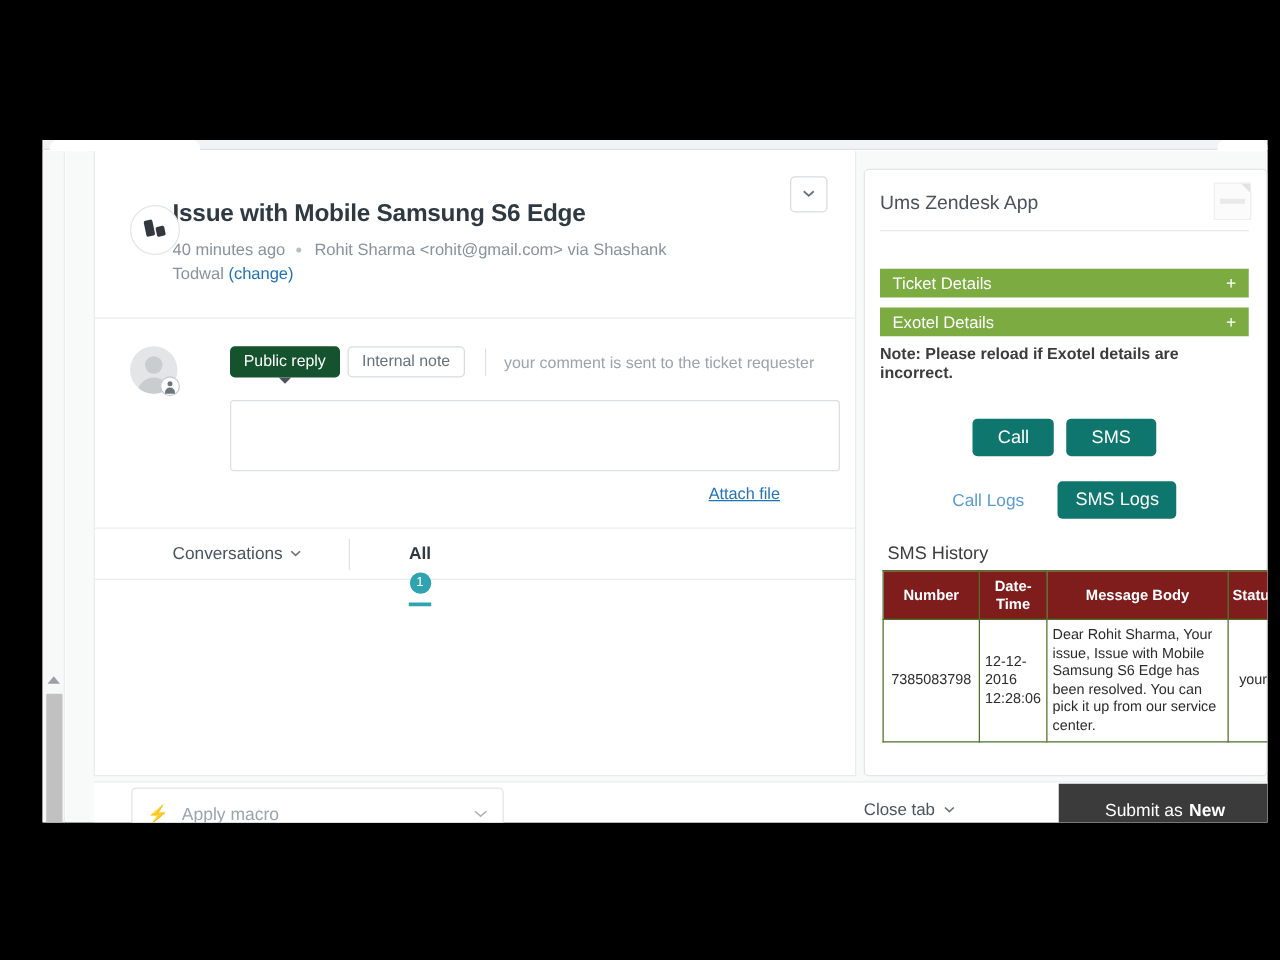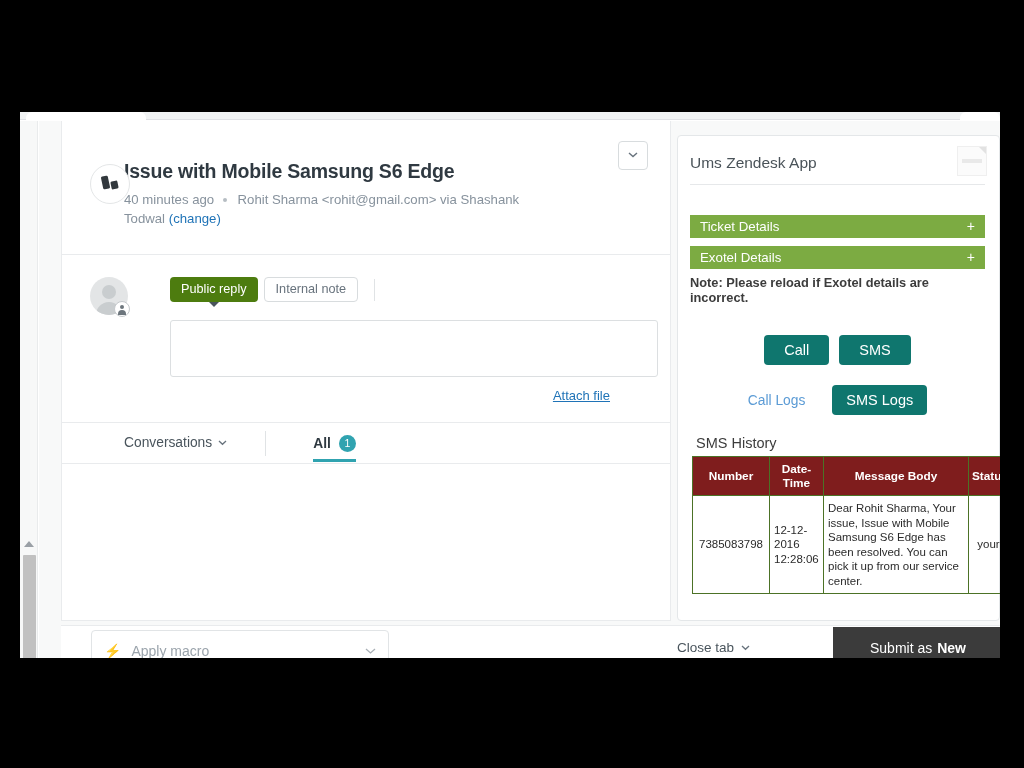--- a/index.html
+++ b/index.html
@@ -8,21 +8,21 @@
     width: 1024px;
     height: 768px;
     background: #000000;
     font-family: "Liberation Sans", sans-serif;
     overflow: hidden;
   }
 
   
   #viewport {
     position: absolute;
-    left: 20px;
+    left: 34px;
     top: 112px;
     width: 980px;
     height: 546px;
     background: #ffffff;
     overflow: hidden;
   }
 
   
   #tabstrip {
     position: absolute;
@@ -152,21 +152,21 @@
     height: 25px;
     padding: 0 11px;
     font-size: 12.7px;
     line-height: 25px;
     border-radius: 4px;
     cursor: pointer;
     white-space: nowrap;
   }
   .chan-tab.active {
     position: relative;
-    background: #4d7c0f;
+    background: #14532d;
     color: #ffffff;
   }
   .chan-tab.active:after {
     content: "";
     position: absolute;
     left: 50%; bottom: -5px;
     margin-left: -5px;
     border-left: 5px solid transparent;
     border-right: 5px solid transparent;
     border-top: 5px solid #49545c;
@@ -228,20 +228,21 @@
     margin: 8px 0 0 38px;
   }
   #tab-all {
     margin: 12px 0 0 47px;
     display: flex;
     align-items: center;
     gap: 8px;
     cursor: pointer;
     position: relative;
     padding-bottom: 9px;
+    flex-direction: column;
   }
   #tab-all-label {
     font-size: 13.8px;
     font-weight: bold;
     color: #2f3941;
   }
   #tab-all-badge {
     min-width: 17px; height: 17px;
     border-radius: 9px;
     background: #30a3b0;
@@ -567,20 +568,21 @@
               <div class="b-head"></div>
                 <div class="b-body"></div>
             </div>
           </div>
         </div>
 
         <div id="channel-tabs">
           <div class="chan-tab active">Public reply</div>
           <div class="chan-tab inactive">Internal note</div>
           <div id="chan-divider"></div>
+          <div id="chan-hint">your comment is sent to the ticket requester</div>
         </div>
 
         <div id="reply-box"></div>
 
         <div id="attach-row">
           <span id="attach-file">Attach file</span>
         </div>
       </div>
 
       <div id="conv-tabs">

